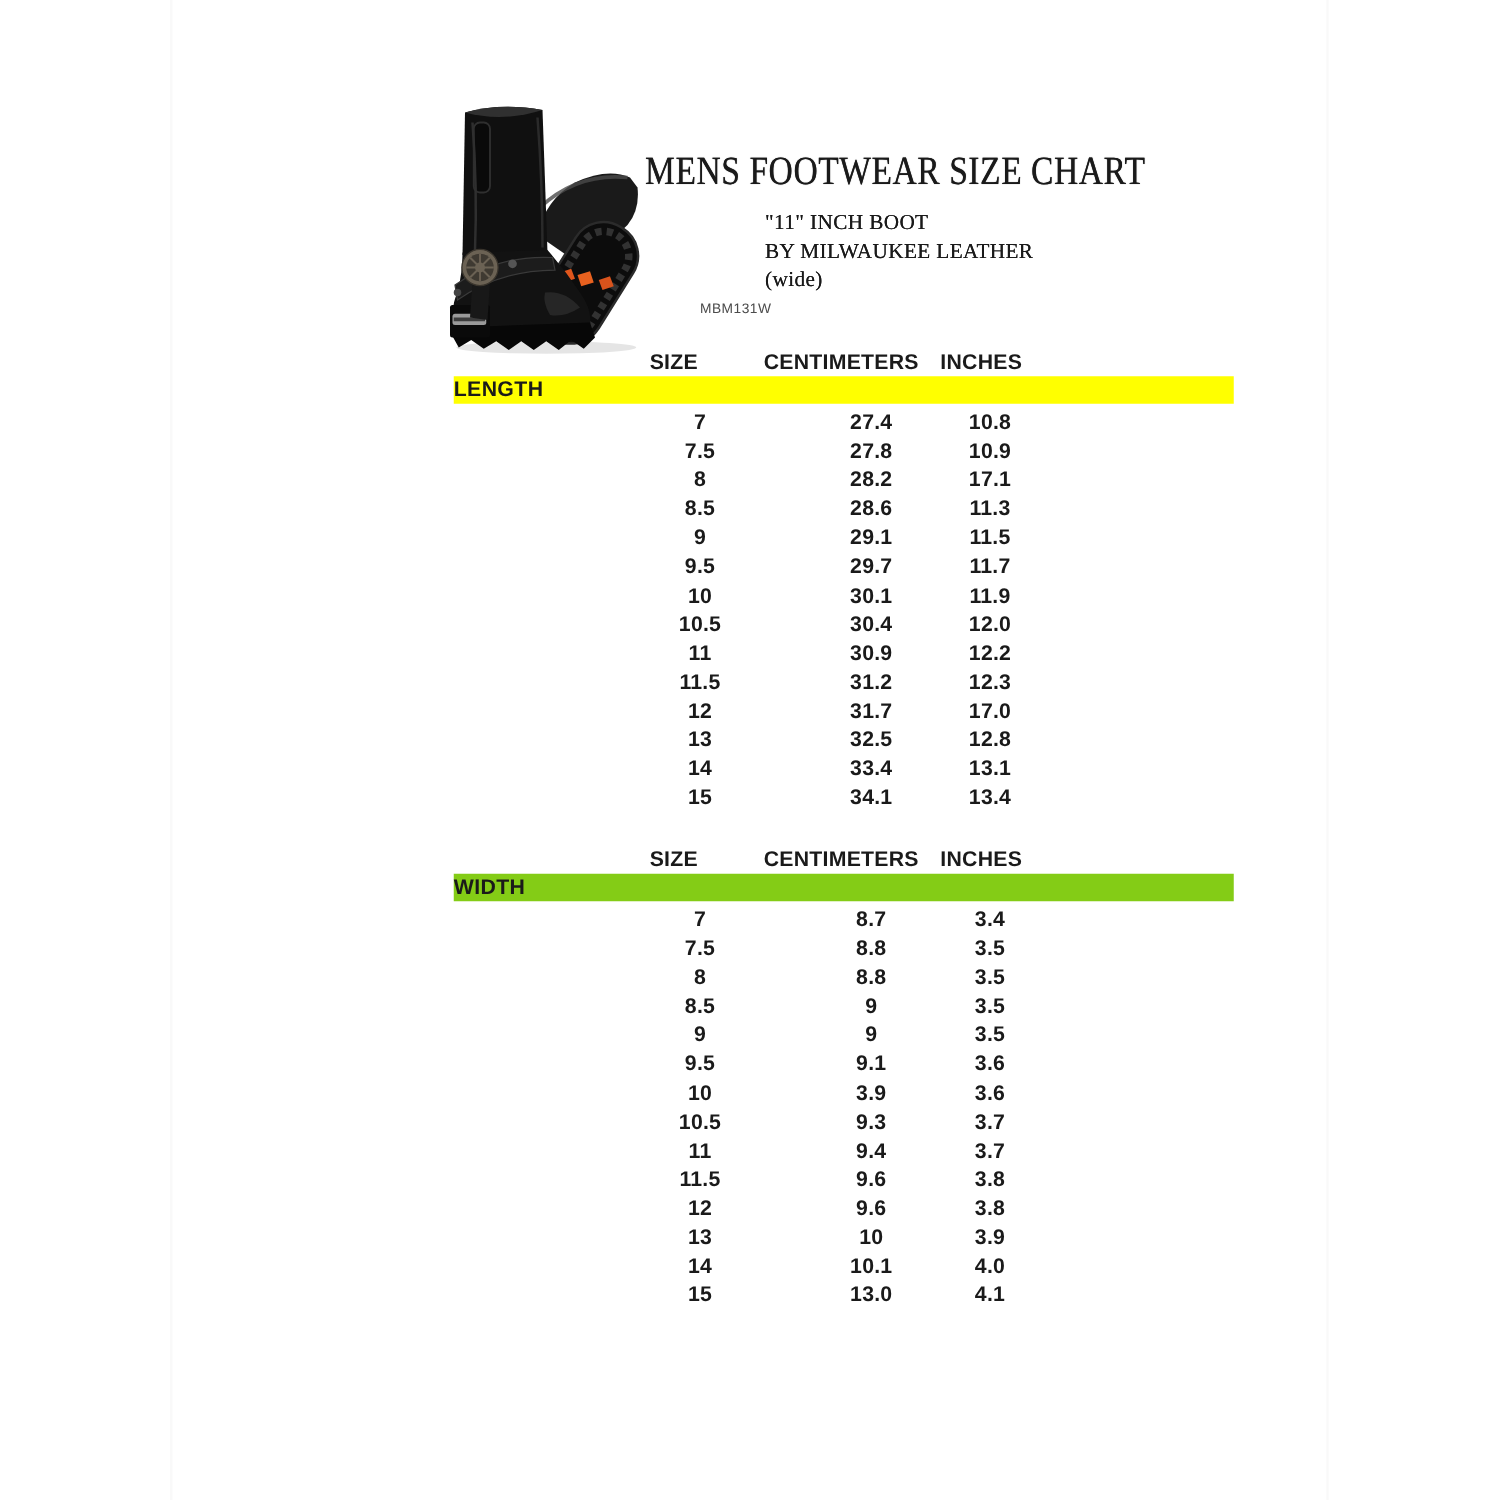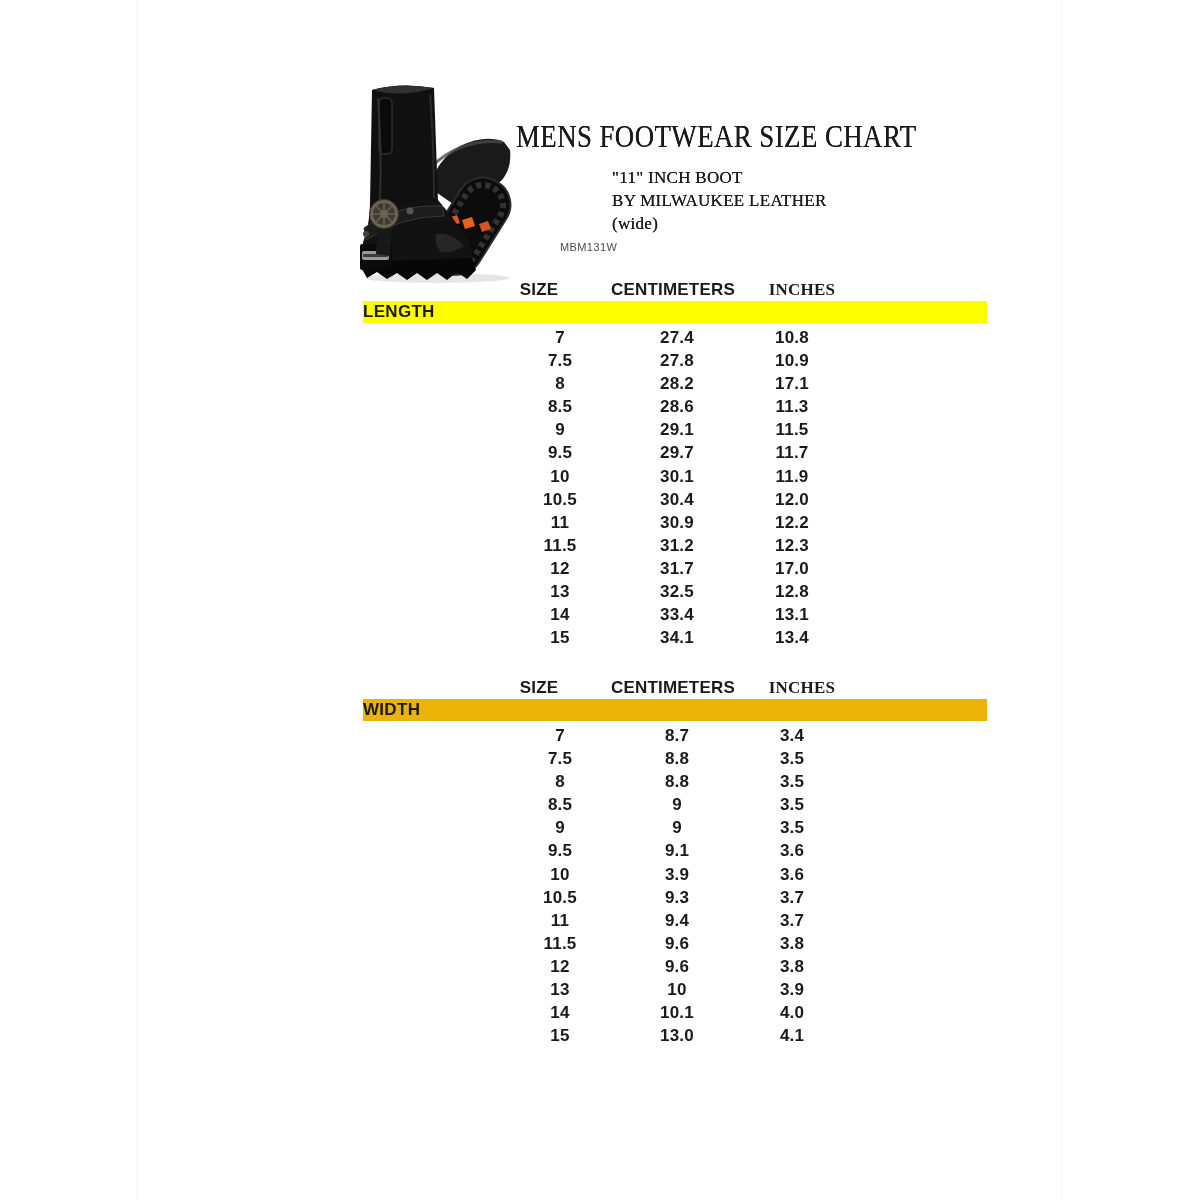--- a/index.html
+++ b/index.html
@@ -31,30 +31,30 @@
     margin-left:44px;
   }
 
   .sizetable{position:absolute;left:363px;width:624px;}
   .t-length{top:278px;}
   .t-width{top:676px;}
   .thead{position:relative;height:23px;line-height:23px;font-weight:bold;font-size:17px;letter-spacing:0.2px;}
   .hc{position:absolute;width:200px;text-align:center;}
   .h0{left:76px;}
   .h1{left:210px;}
-  .h2{left:339px;font-family:Liberation Serif, serif;}
+  .h2{left:322px;}
   .banner{
     position:relative;height:22px;line-height:22px;text-align:left;
     font-weight:bold;font-size:17px;letter-spacing:0.3px;background:#ffff00;
   }
   .rows{position:relative;margin-top:3px;}
   .trow{position:relative;height:23.1px;line-height:23.1px;font-weight:bold;font-size:17px;}
   .cell{position:absolute;width:200px;text-align:center;letter-spacing:0.2px;}
   .c0{left:97px;}
-  .c1{left:214px;}
+  .c1{left:234px;}
   .c2{left:329px;}
 </style>
 </head>
 <body>
 
 <div class="page">
 
   <div class="scan-edge left"></div>
   <div class="scan-edge right"></div>
 
@@ -194,21 +194,21 @@
         </div>
       </div>
   </section>
 
   <section class="sizetable t-width">
     <div class="thead">
       <span class="hc h0">SIZE</span>
       <span class="hc h1">CENTIMETERS</span>
       <span class="hc h2">INCHES</span>
     </div>
-    <div class="banner" style="background: #eab308;">
+    <div class="banner" style="background: #84cc16;">
       <span>WIDTH</span>
     </div>
     <div class="rows">
         <div class="trow">
           <span class="cell c0">7</span>
           <span class="cell c1">8.7</span>
           <span class="cell c2">3.4</span>
         </div>
         <div class="trow">
           <span class="cell c0">7.5</span>

